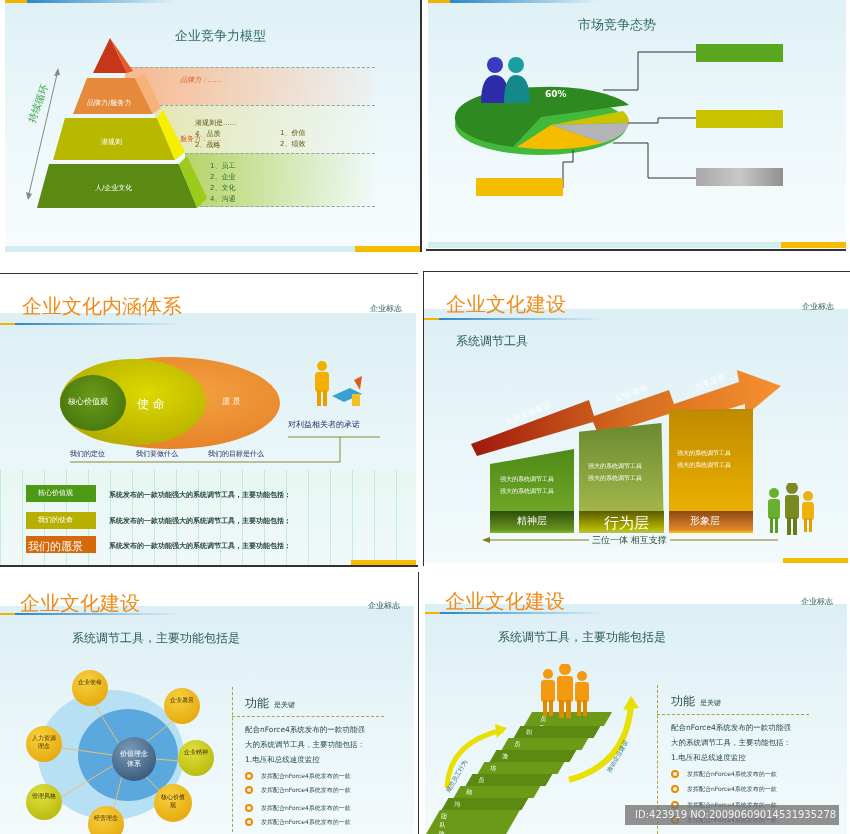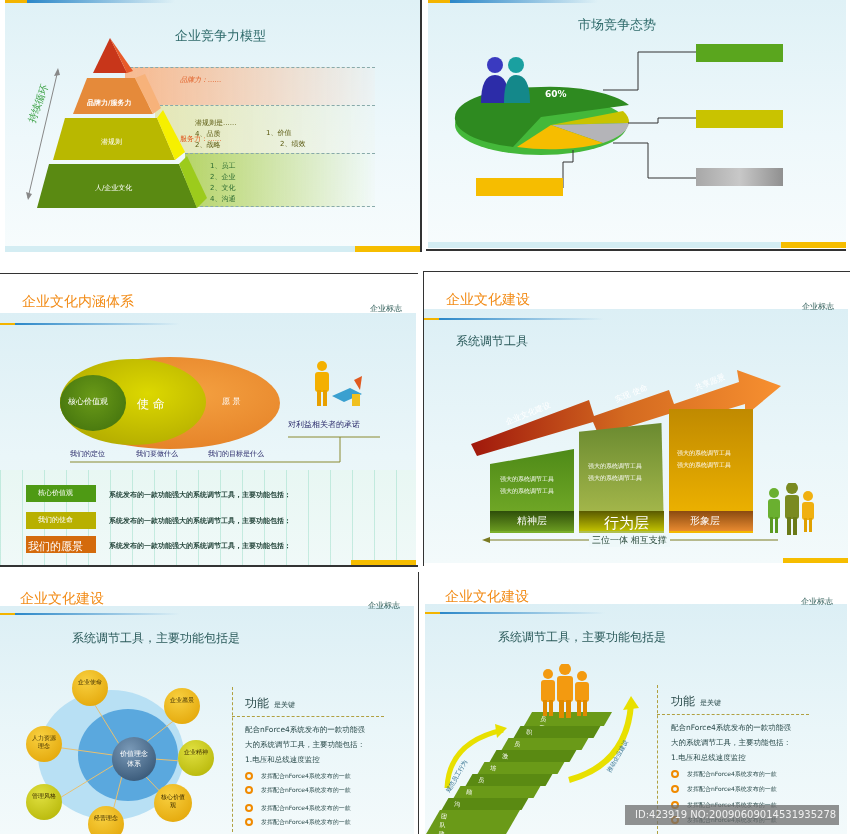--- a/index.html
+++ b/index.html
@@ -2,21 +2,21 @@
 <html><head>
 <meta charset="utf-8">
 <style>
   *{box-sizing:border-box;margin:0;padding:0;}
   body{width:850px;height:834px;background:#ffffff;position:relative;overflow:hidden;font-family:"DejaVu Sans",sans-serif;}
   .slide{position:absolute;overflow:hidden;background:linear-gradient(180deg,#dff1f6 0%,#eef8fb 55%,#f7fcfd 100%);}
   .topbar{position:absolute;left:0;top:0;height:3px;width:170px;background:linear-gradient(90deg,#f3b400 0 22px,#2b87c8 22px,rgba(43,135,200,0) 100%);}
   .botbar{position:absolute;left:0;bottom:0;height:6px;width:100%;background:#d4edf3;}
   .botbar .y{position:absolute;right:0;top:0;height:6px;width:65px;background:#f6bd00;}
   .sl-title{position:absolute;font-size:13px;color:#2e6a6a;}
-  .hdr-title{position:absolute;left:22px;top:20px;font-size:14px;color:#f28b16;}
+  .hdr-title{position:absolute;left:22px;top:20px;font-size:20px;color:#f28b16;}
   .hdr-logo{position:absolute;right:14px;top:28px;font-size:8px;color:#2b5a55;}
   .hdr-line{position:absolute;left:0;top:48px;height:2px;width:180px;background:linear-gradient(90deg,#f3b400 0 15px,#2b87c8 15px,rgba(43,135,200,0) 100%);}
   .frame{position:absolute;border:1px solid #333;}
   .small{font-size:7px;}
   .box{position:absolute;}
   .abs{position:absolute;}
 </style>
 </head>
 <body>
 
@@ -31,35 +31,35 @@
   <svg class="abs" style="left:30px;top:38px;" width="180" height="170">
     <polygon points="75,0 92,35 58,35" fill="#c8361a"></polygon>
     <polygon points="75,0 92,35 98,33" fill="#e85a2a"></polygon>
     <polygon points="52,40 100,40 118,76 38,76" fill="#e58a3a"></polygon>
     <polygon points="100,40 118,76 126,70 110,36" fill="#f7b27a"></polygon>
     <polygon points="30,80 122,80 140,122 18,122" fill="#b9b800"></polygon>
     <polygon points="122,80 140,122 150,114 128,72" fill="#f6f000"></polygon>
     <polygon points="14,126 144,126 162,170 2,170" fill="#5a8a12"></polygon>
     <polygon points="144,126 162,170 172,160 152,118" fill="#9ccb1c"></polygon>
   </svg>
-  <div class="abs" style="left:82px;top:98px;font-size:7px;color:#fff;font-weight:bold;">品牌力/服务力</div>
+  <div class="abs" style="left:82px;top:98px;font-size:7px;color:#fff;">品牌力/服务力</div>
   <div class="abs" style="left:96px;top:137px;font-size:7px;color:#fff;">潜规则</div>
   <div class="abs" style="left:90px;top:183px;font-size:7px;color:#fff;">人/企业文化</div>
   <div class="abs" style="left:20px;top:120px;font-size:10px;color:#3fa348;transform:rotate(-70deg);transform-origin:left top;">持续循环</div>
   <svg class="abs" style="left:18px;top:68px;" width="40" height="135">
       <line x1="35" y1="2" x2="5" y2="130" stroke="#888" stroke-width="1"></line>
       <polygon points="35,0 31,8 37,7" fill="#888"></polygon>
       <polygon points="5,132 3,124 9,126" fill="#888"></polygon>
     </svg>
   <div class="abs small" style="left:175px;top:75px;color:#e0561c;font-style:italic;">品牌力：......</div>
   <div class="abs small" style="left:175px;top:86px;color:#e0561c;margin-top:48px;">服务力：......</div>
   <div class="abs small" style="left:190px;top:118px;color:#5a5a10;">潜规则是......</div>
   <div class="abs small" style="left:190px;top:129px;color:#5a5a10;">4、品质</div>
   <div class="abs small" style="left:190px;top:140px;color:#5a5a10;">2、战略</div>
-  <div class="abs small" style="left:261px;top:128px;color:#5a5a10;">1、价值</div>
+  <div class="abs small" style="left:275px;top:128px;color:#5a5a10;">1、价值</div>
   <div class="abs small" style="left:275px;top:139px;color:#5a5a10;">2、绩效</div>
   <div class="abs small" style="left:205px;top:161px;color:#2b6a30;">1、员工</div>
   <div class="abs small" style="left:205px;top:172px;color:#2b6a30;">2、企业</div>
   <div class="abs small" style="left:205px;top:183px;color:#2b6a30;">2、文化</div>
   <div class="abs small" style="left:205px;top:194px;color:#2b6a30;">4、沟通</div>
   <div class="botbar">
       <div class="y"></div>
     </div>
 </div>
 <div class="frame" style="left:420px;top:0;width:0;height:252px;border-width:0 0 0 2px;"></div>

